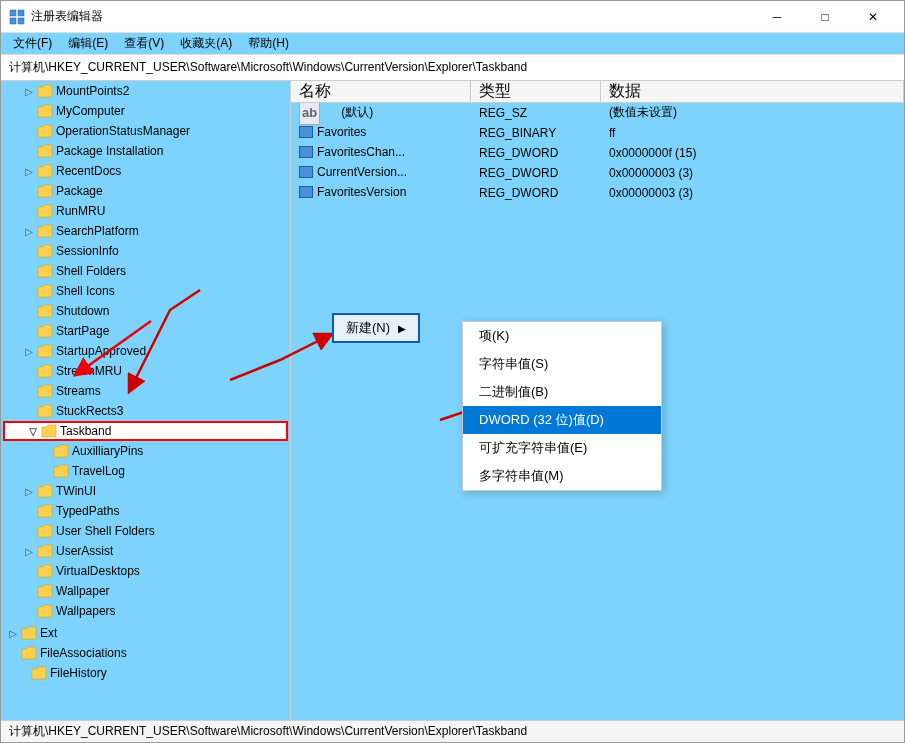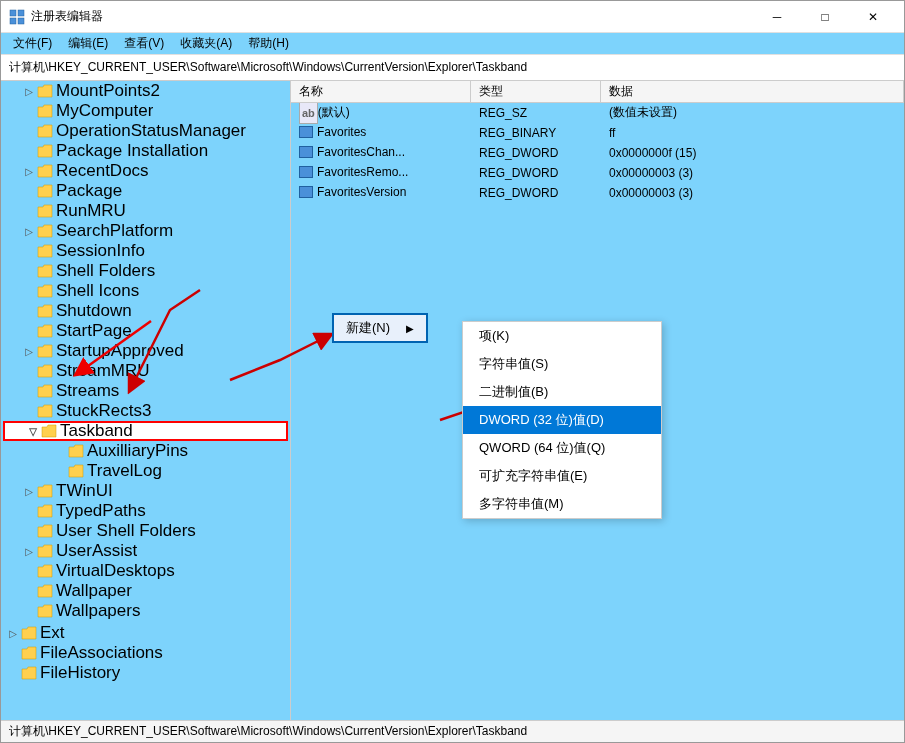--- a/index.html
+++ b/index.html
@@ -124,44 +124,44 @@
       width: 16px;
       height: 14px;
       margin-right: 3px;
       flex-shrink: 0;
       display: flex;
       align-items: center;
     }
     .folder-svg { width: 16px; height: 14px; }
 
     .tree-label {
-      font-size: 17px;
+      font-size: 12px;
       overflow: hidden;
       text-overflow: ellipsis;
     }
 
     .indent-1 { padding-left: 20px; }
-    .indent-2 { padding-left: 51px; }
+    .indent-2 { padding-left: 36px; }
 
     
     .right-panel {
       flex: 1;
       display: flex;
       flex-direction: column;
       overflow: hidden;
     }
 
     .right-header {
       display: flex;
       height: 22px;
       border-bottom: 1px solid #ccc;
       flex-shrink: 0;
     }
     .col-header {
-      font-size: 12px;
+      font-size: 16px;
       padding: 2px 8px;
       border-right: 1px solid #ccc;
       display: flex;
       align-items: center;
       background: #f5f5f5;
     }
     .col-name { width: 180px; }
     .col-type { width: 130px; }
     .col-data { flex: 1; }
 
@@ -197,21 +197,21 @@
       flex-shrink: 0;
     }
 
     .new-menu-btn {
       background: #e8f0fb;
       border: 2px solid #0063b1;
       padding: 4px 12px;
       font-size: 13px;
       display: flex;
       align-items: center;
-      gap: 16px;
+      gap: 8px;
       cursor: pointer;
       white-space: nowrap;
       height: 30px;
     }
 
     .submenu {
       position: absolute;
       left: 130px;
       top: 0;
       background: #fff;
@@ -561,21 +561,21 @@
       <div class="tree-item" style="padding-left:4px;">
         <span class="tree-arrow" style="visibility:hidden;">▷</span>
         <span class="folder-icon">
           <svg class="folder-svg" viewBox="0 0 16 14">
               <path d="M1,3 L6,3 L7,1 L15,1 L15,13 L1,13 Z" fill="#ffd04e" stroke="#cc9900" stroke-width="0.5"></path>
             </svg>
         </span>
         <span class="tree-label">FileAssociations</span>
       </div>
 
-      <div class="tree-item" style="padding-left:4px;">
+      <div class="tree-item" style="padding-left:14px;">
         <span class="tree-arrow" style="visibility:hidden;">▷</span>
         <span class="folder-icon">
           <svg class="folder-svg" viewBox="0 0 16 14">
               <path d="M1,3 L6,3 L7,1 L15,1 L15,13 L1,13 Z" fill="#ffd04e" stroke="#cc9900" stroke-width="0.5"></path>
             </svg>
         </span>
         <span class="tree-label">FileHistory</span>
       </div>
 
       <svg style="position:absolute;top:230px;left:50px;pointer-events:none;overflow:visible;" width="200" height="200">
@@ -594,21 +594,21 @@
       <div class="right-header">
         <div class="col-header col-name">名称</div>
         <div class="col-header col-type">类型</div>
         <div class="col-header col-data">数据</div>
       </div>
 
       <div class="right-list">
         <div class="reg-row">
           <div class="reg-cell name">
             <span style="display:inline-flex;align-items:center;">
-              <span style="font-size:11px;color:#666;background:#e8e8f8;border:1px solid #aaa;padding:4px 2px;margin-right:0;font-weight:bold;">ab</span>
+              <span style="font-size:13px;color:#666;background:#e8e8f8;border:1px solid #aaa;padding:4px 2px;margin-right:21px;font-weight:bold;">ab</span>
               <span>(默认)</span>
             </span>
           </div>
           <div class="reg-cell type">REG_SZ</div>
           <div class="reg-cell data">(数值未设置)</div>
         </div>
 
         <div class="reg-row">
           <div class="reg-cell name">
             <span style="display:inline-flex;align-items:center;">
@@ -628,21 +628,21 @@
             </span>
           </div>
           <div class="reg-cell type">REG_DWORD</div>
           <div class="reg-cell data">0x0000000f (15)</div>
         </div>
 
         <div class="reg-row">
           <div class="reg-cell name">
             <span style="display:inline-flex;align-items:center;">
               <span style="display:inline-block;width:14px;height:12px;background:#4a90d9;margin-right:4px;border:1px solid #2060a0;"></span>
-              <span>FavoritesRemo...</span>
+              <span>CurrentVersion...</span>
             </span>
           </div>
           <div class="reg-cell type">REG_DWORD</div>
           <div class="reg-cell data">0x00000003 (3)</div>
         </div>
 
         <div class="reg-row">
           <div class="reg-cell name">
             <span style="display:inline-flex;align-items:center;text-align:right;">
               <span style="display:inline-block;width:14px;height:12px;background:#4a90d9;margin-right:4px;border:1px solid #2060a0;"></span>
@@ -671,23 +671,20 @@
         <div class="submenu-item">
           <span>字符串值(S)</span>
         </div>
         <div class="submenu-item">
           <span>二进制值(B)</span>
         </div>
         <div class="submenu-item highlighted">
           <span>DWORD (32 位)值(D)</span>
         </div>
         <div class="submenu-item">
-          <span>QWORD (64 位)值(Q)</span>
-        </div>
-        <div class="submenu-item">
           <span>可扩充字符串值(E)</span>
         </div>
         <div class="submenu-item">
           <span>多字符串值(M)</span>
         </div>
       </div>
     </div>
   </div>
 
   <svg style="position:absolute;top:0;left:0;width:905px;height:700px;pointer-events:none;">

